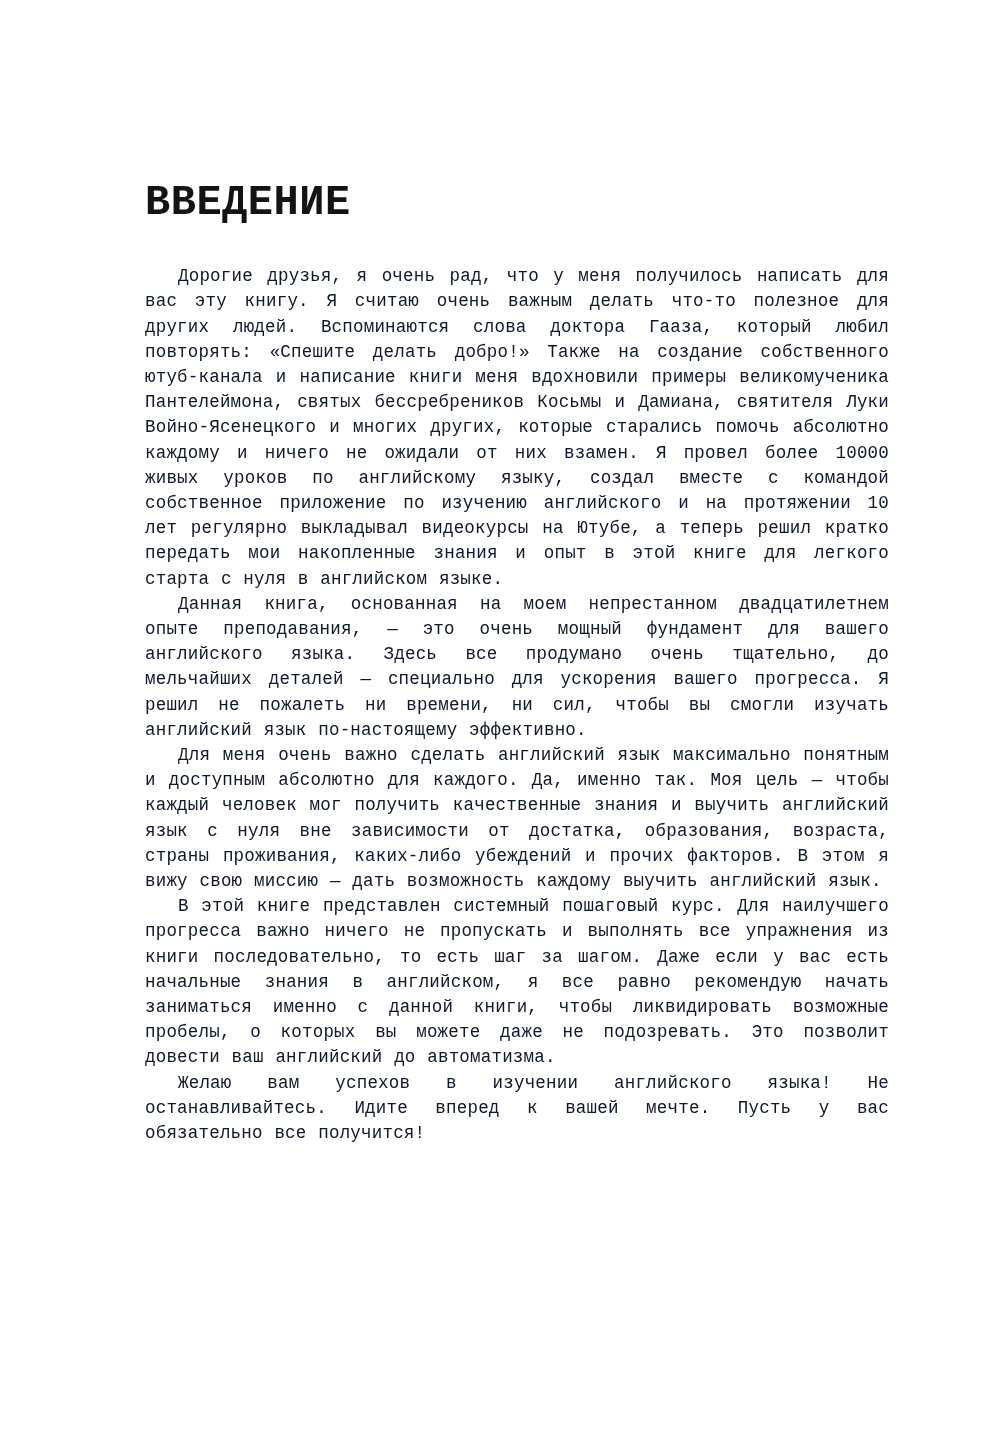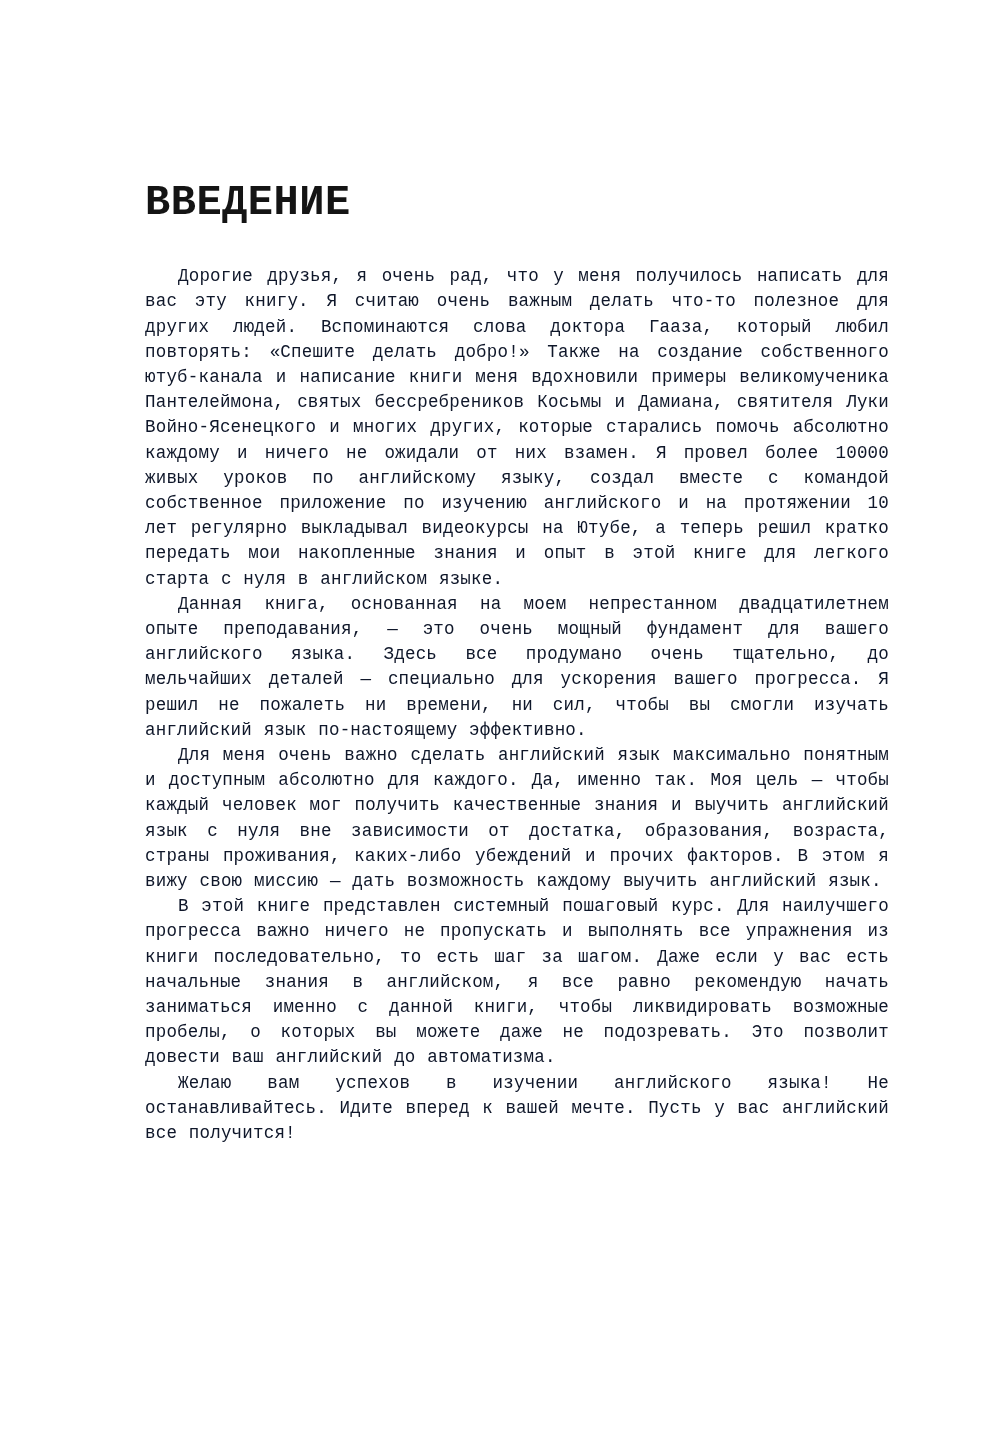--- a/index.html
+++ b/index.html
@@ -47,16 +47,16 @@
 <body>
 
 <div class="page">
   <div class="content">
     <h1 class="chapter-title">ВВЕДЕНИЕ</h1>
     <div class="body-text">
       <p>Дорогие друзья, я очень рад, что у меня получилось написать для вас эту книгу. Я считаю очень важным делать что-то полезное для других людей. Вспоминаются слова доктора Гааза, который любил повторять: «Спешите делать добро!» Также на создание собственного ютуб-канала и написание книги меня вдохновили примеры великомученика Пантелеймона, святых бессребреников Косьмы и Дамиана, святителя Луки Войно-Ясенецкого и многих других, которые старались помочь абсолютно каждому и ничего не ожидали от них взамен. Я провел более 10000 живых уроков по английскому языку, создал вместе с командой собственное приложение по изучению английского и на протяжении 10 лет регулярно выкладывал видеокурсы на Ютубе, а теперь решил кратко передать мои накопленные знания и опыт в этой книге для легкого старта с нуля в английском языке.</p>
       <p>Данная книга, основанная на моем непрестанном двадцатилетнем опыте преподавания, — это очень мощный фундамент для вашего английского языка. Здесь все продумано очень тщательно, до мельчайших деталей — специально для ускорения вашего прогресса. Я решил не пожалеть ни времени, ни сил, чтобы вы смогли изучать английский язык по-настоящему эффективно.</p>
       <p>Для меня очень важно сделать английский язык максимально понятным и доступным абсолютно для каждого. Да, именно так. Моя цель — чтобы каждый человек мог получить качественные знания и выучить английский язык с нуля вне зависимости от достатка, образования, возраста, страны проживания, каких-либо убеждений и прочих факторов. В этом я вижу свою миссию — дать возможность каждому выучить английский язык.</p>
       <p>В этой книге представлен системный пошаговый курс. Для наилучшего прогресса важно ничего не пропускать и выполнять все упражнения из книги последовательно, то есть шаг за шагом. Даже если у вас есть начальные знания в английском, я все равно рекомендую начать заниматься именно с данной книги, чтобы ликвидировать возможные пробелы, о которых вы можете даже не подозревать. Это позволит довести ваш английский до автоматизма.</p>
-      <p>Желаю вам успехов в изучении английского языка! Не останавливайтесь. Идите вперед к вашей мечте. Пусть у вас английский все получится!</p>
+      <p>Желаю вам успехов в изучении английского языка! Не останавливайтесь. Идите вперед к вашей мечте. Пусть у вас обязательно все получится!</p>
     </div>
   </div>
 </div>
 
 </body></html>

